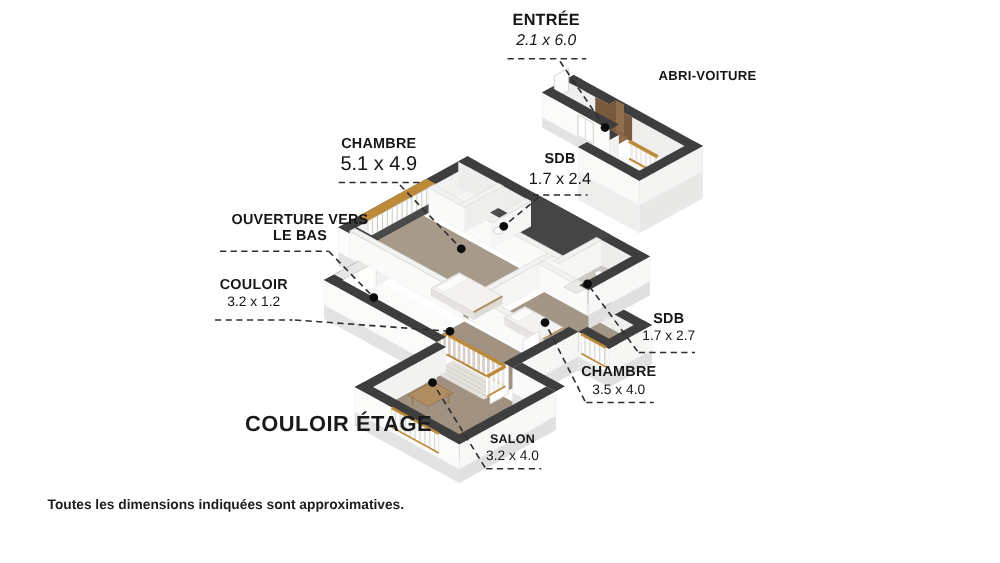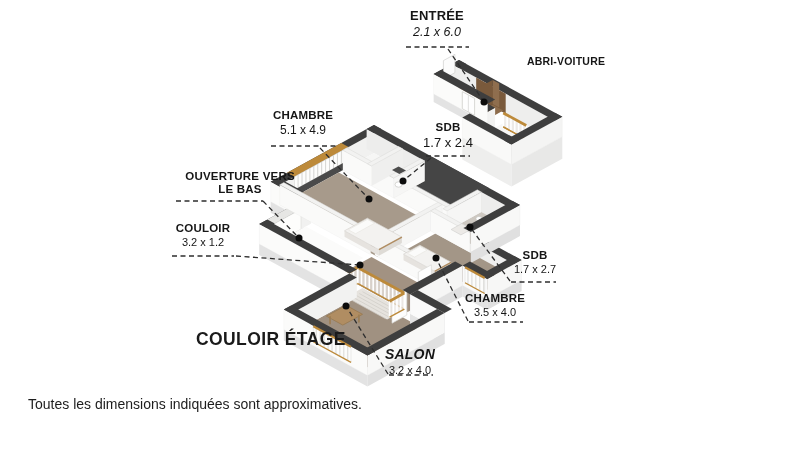--- a/index.html
+++ b/index.html
@@ -4,21 +4,21 @@
 <style>
   html,body{margin:0;padding:0;background:#fff;}
   #stage{position:relative;width:732px;height:450px;background:#ffffff;overflow:hidden;
          font-family:"Liberation Sans", sans-serif;}
   #plan-svg{position:absolute;left:0;top:0;}
   #anno-svg{position:absolute;left:0;top:0;}
   .lbl{position:absolute;transform:translateX(-50%);text-align:center;color:#161616;white-space:nowrap;}
   .lbl .lname{font-weight:700;letter-spacing:.2px;}
   .lbl .ldim{font-weight:400;margin-top:2px;}
   #floor-title{position:absolute;font-size:17.5px;font-weight:700;letter-spacing:.4px;color:#1a1a1a;}
-  #footer{position:absolute;left:28px;top:398px;font-size:14px;line-height:12px;color:#1d1d1d;}
+  #footer{position:absolute;left:38px;top:398px;font-size:11px;line-height:12px;color:#1d1d1d;font-weight:bold;}
 </style>
 </head>
 <body>
 
 <div id="stage">
   <svg id="plan-svg" width="800" height="450" viewBox="0 0 800 450">
       <polygon points="381.4,129.1 278.1,185.8 278.1,205.8 381.4,149.1" fill="#f1f1f0"></polygon>
       <polygon points="374.0,125.0 270.7,181.7 278.1,185.8 381.4,129.1" fill="#3e3e3e"></polygon>
       <polygon points="366.6,129.1 512.6,209.1 512.6,229.1 366.6,149.1" fill="#ededec"></polygon>
       <polygon points="374.0,125.0 520.0,205.1 512.6,209.1 366.6,129.1" fill="#3e3e3e"></polygon>
@@ -240,21 +240,21 @@
   <div id="labels">
       <div class="lbl" style="left: 437px; top: 8px;">
         <div class="lname" style="font-size: 13px;">ENTRÉE</div>
         <div class="ldim" style="font-size: 12.5px; font-style: italic;">2.1 x 6.0</div>
       </div>
       <div class="lbl" style="left: 566px; top: 55px;">
         <div class="lname" style="font-size: 10.5px;">ABRI-VOITURE</div>
       </div>
       <div class="lbl" style="left: 303px; top: 109px;">
         <div class="lname" style="font-size: 11.5px;">CHAMBRE</div>
-        <div class="ldim" style="font-size: 12px;">5.1 x 4.9</div>
+        <div class="ldim" style="font-size: 16px;">5.1 x 4.9</div>
       </div>
       <div class="lbl" style="left: 448px; top: 121px;">
         <div class="lname" style="font-size: 11.5px;">SDB</div>
         <div class="ldim" style="font-size: 13px;">1.7 x 2.4</div>
       </div>
       <div class="lbl" style="left: 240px; top: 170px;">
         <div class="lname" style="font-size: 11.5px;">OUVERTURE VERS</div>
         <div class="lname" style="font-size: 11.5px; margin-top: 1px;">LE BAS</div>
       </div>
       <div class="lbl" style="left: 203px; top: 222px;">
@@ -263,21 +263,21 @@
       </div>
       <div class="lbl" style="left: 535px; top: 249px;">
         <div class="lname" style="font-size: 11.5px;">SDB</div>
         <div class="ldim" style="font-size: 11px;">1.7 x 2.7</div>
       </div>
       <div class="lbl" style="left: 495px; top: 292px;">
         <div class="lname" style="font-size: 11.5px;">CHAMBRE</div>
         <div class="ldim" style="font-size: 11px;">3.5 x 4.0</div>
       </div>
       <div class="lbl" style="left: 410px; top: 346px;">
-        <div class="lname" style="font-size: 14px; font-style: italic;">SALON</div>
+        <div class="lname" style="font-size: 10px;">SALON</div>
         <div class="ldim" style="font-size: 11px;">3.2 x 4.0</div>
       </div>
     </div>
   <div id="floor-title" style="left: 196px; top: 329px;">COULOIR ÉTAGE</div>
   <div id="footer">
     <div>Toutes les dimensions indiquées sont approximatives.</div>
   </div>
 </div>
 
 </body></html>

